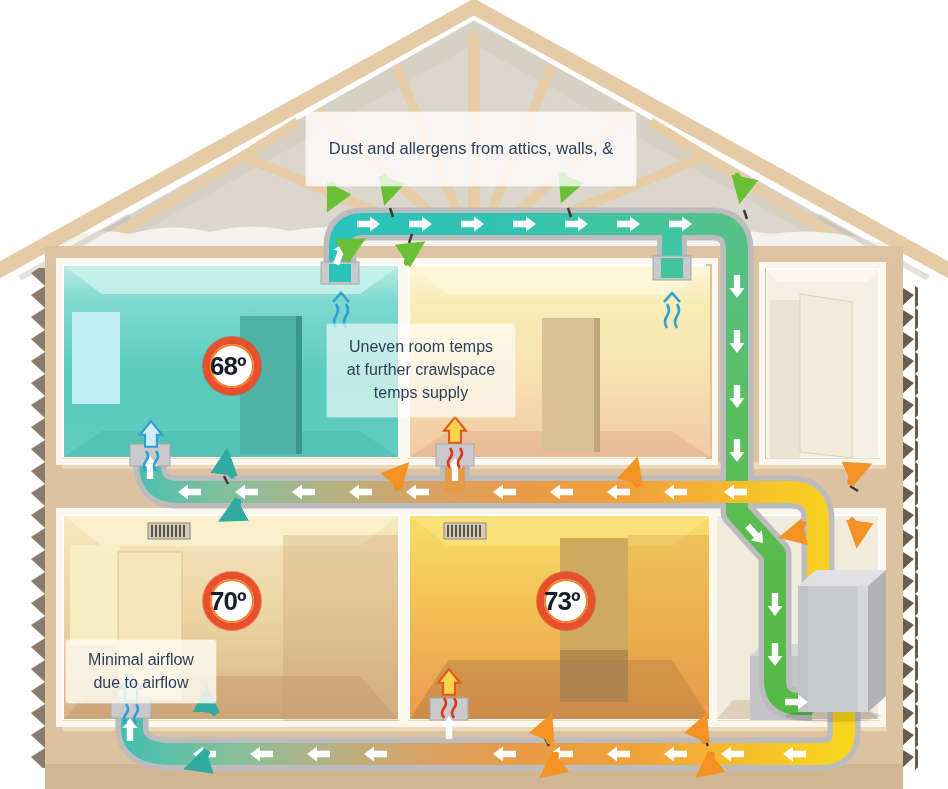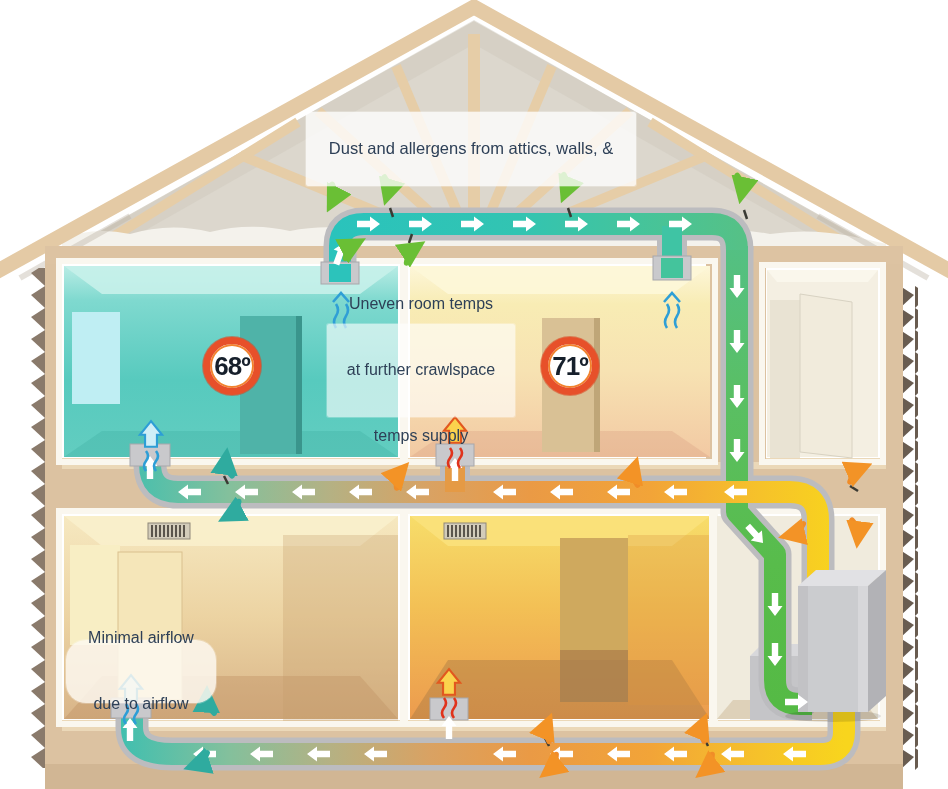--- a/index.html
+++ b/index.html
@@ -1,27 +1,27 @@
 <!DOCTYPE html>
 <html><head>
 <meta charset="utf-8">
 <style>
   html,body{margin:0;padding:0;background:#ffffff;}
   #stage{position:relative;width:948px;height:789px;font-family:"Liberation Sans",sans-serif;overflow:hidden;}
   #scene{position:absolute;left:0;top:0;}
   .callout{position:absolute;background:rgba(255,255,255,0.78);color:#2e4057;
            text-align:center;display:flex;flex-direction:column;justify-content:center;
-           border-radius:2px;box-shadow:0 0 0 1px rgba(255,255,255,0.25);gap:43px;}
+           border-radius:2px;box-shadow:0 0 0 1px rgba(255,255,255,0.25);}
   .callout .ln{line-height:1.42;}
   #callout-dust{left:306px;top:112px;width:330px;height:74px;font-size:16.5px;}
   #callout-uneven{left:327px;top:324px;width:188px;height:93px;font-size:16px;background:rgba(255,255,255,0.62);}
-  #callout-leak{left:66px;top:640px;width:150px;height:63px;font-size:16px;background:rgba(253,248,240,0.85);border-radius:20px;}
+  #callout-leak{left:66px;top:640px;width:150px;height:63px;font-size:16px;background:rgba(253,248,240,0.85);}
   .badge{position:absolute;width:58px;height:58px;box-sizing:border-box;border-radius:50%;
          background:#ffffff;border:7px solid #e7502a;box-shadow:inset 0 0 0 2px #f2832e, 0 0 0 1px rgba(216,67,31,.55);
-         display:flex;align-items:center;justify-content:center;
+         display:flex;align-items:center;justify-content:flex-start;
          font-size:26px;font-weight:bold;color:#161f2b;letter-spacing:-1px;}
 </style>
 </head>
 <body>
 
 <div id="stage">
 <svg id="scene" width="948" height="789" viewBox="0 0 948 789">
   <defs>
     <linearGradient id="gSupply" gradientUnits="userSpaceOnUse" x1="110" y1="0" x2="845" y2="0">
       <stop offset="0" stop-color="#3abfb1"></stop>
@@ -339,16 +339,19 @@
   <div class="ln">temps supply</div>
 </div>
 <div class="callout" id="callout-leak">
   <div class="ln">Minimal airflow</div>
   <div class="ln">due to airflow</div>
 </div>
 
 <div class="badge" style="left:203px;top:337px">
   <span>68º</span>
 </div>
-<div class="badge" style="left:541px;top:337px">
-  <span>71º</span>
+<div class="badge" style="left:203px;top:572px">
+  <span>70º</span>
+</div>
+<div class="badge" style="left:537px;top:572px">
+  <span>73º</span>
 </div>
 </div>
 
 </body></html>

